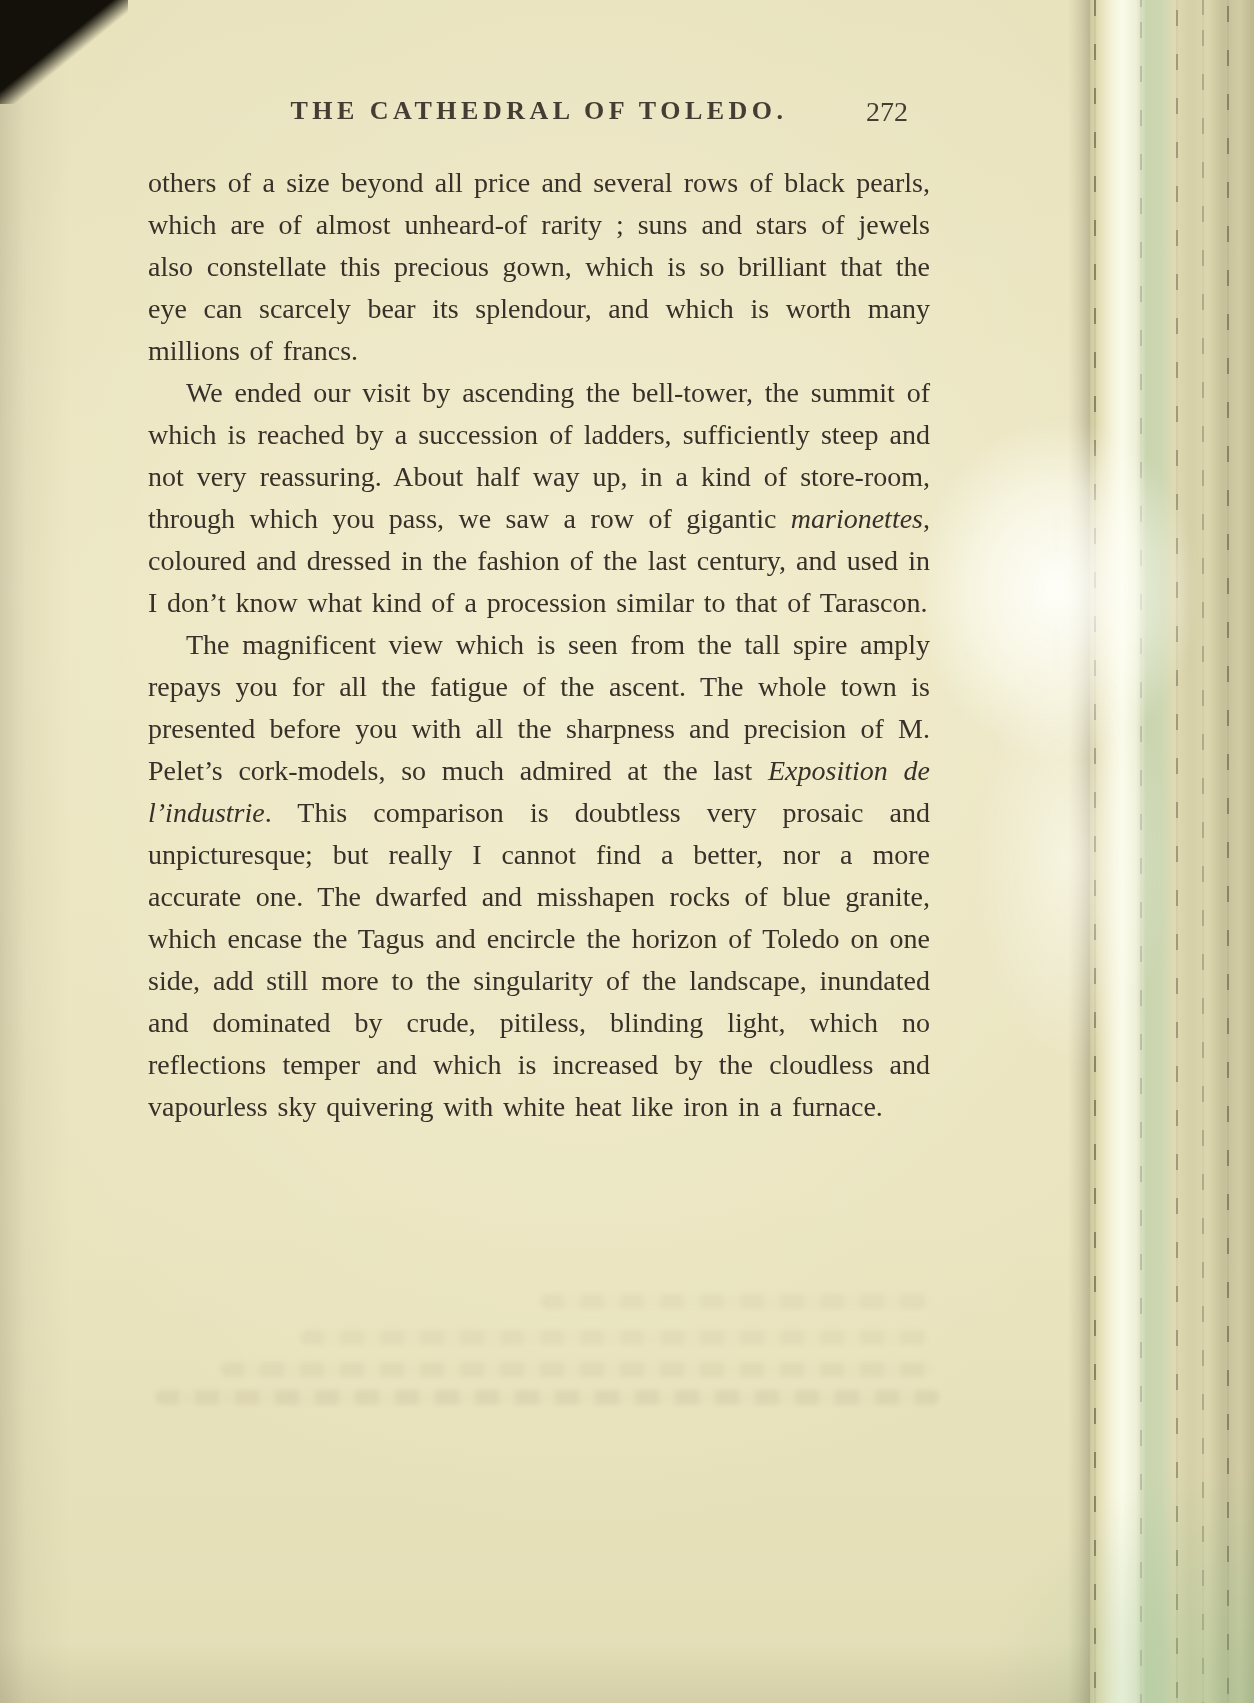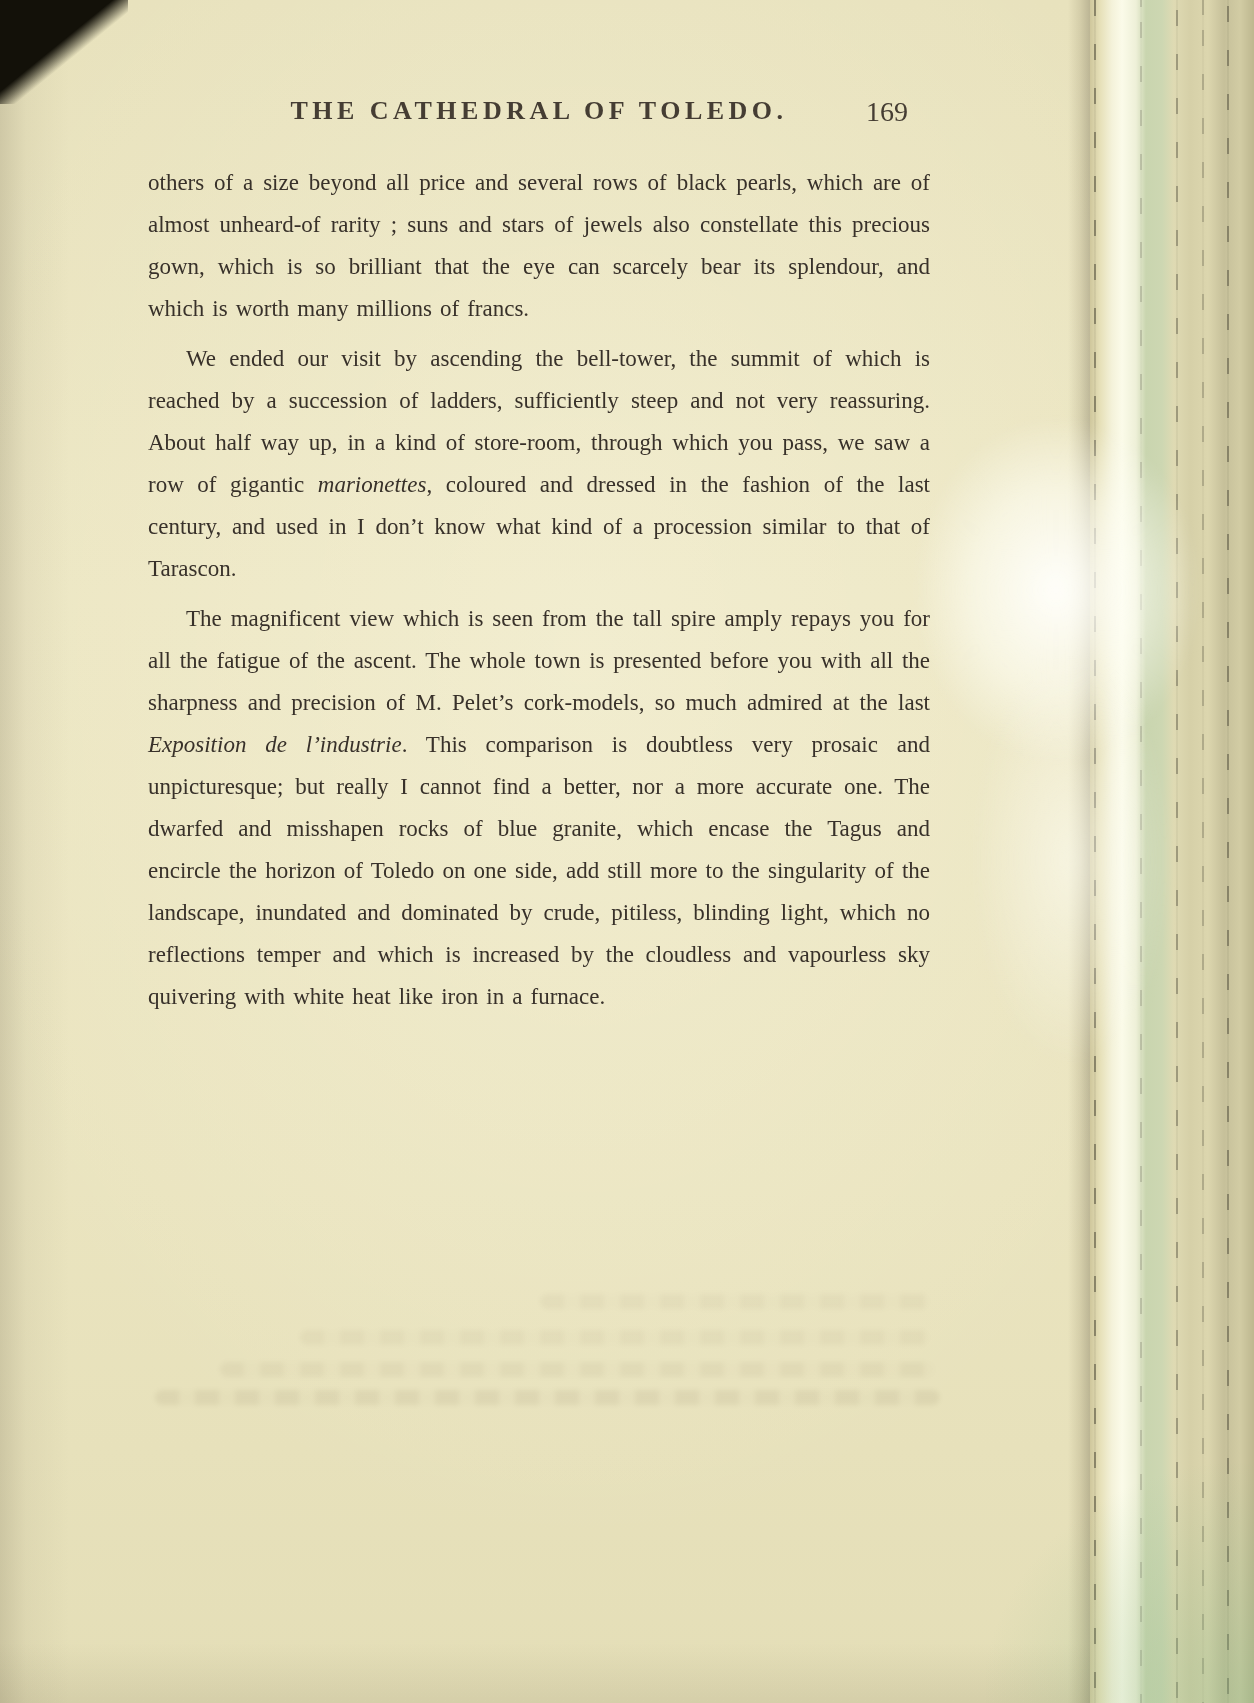--- a/index.html
+++ b/index.html
@@ -132,26 +132,26 @@
   }
   .folio {
     position: absolute;
     right: 22px;
     top: 0;
     font-size: 28px;
     color: #453d33;
   }
   .para {
     margin: 0;
-    font-size: 23px;
+    font-size: 28px;
     line-height: 42px;
     text-align: justify;
     word-spacing: 0.10em;
   }
-  .para.indent { text-indent: 38px; margin-top: 8px; }
+  .para.indent { text-indent: 38px; }
   .ital { font-style: italic; }
   .footnote {
     margin: 48px 0 0 0;
     padding-left: 40px;
     font-size: 27px;
     line-height: 36px;
   }
   
   .smudge {
     position: absolute;
@@ -183,21 +183,21 @@
 
   <div class="glare-a"></div>
   <div class="glare-b"></div>
   <div class="bottom-tint"></div>
   <div class="corner-wedge"></div>
 
   <div class="text-block">
 
     <div class="running-head">
       <span class="head-title">THE CATHEDRAL OF TOLEDO.</span>
-      <span class="folio">169</span>
+      <span class="folio">272</span>
     </div>
 
     <p class="para"><span>others of a size beyond all price and several rows of black pearls, which are of almost unheard-of rarity ; suns and stars of jewels also constellate this precious gown, which is so brilliant that the eye can scarcely bear its splendour, and which is worth many millions of francs.</span></p>
 
     <p class="para indent"><span>We ended our visit by ascending the bell-tower, the summit of which is reached by a succession of ladders, sufficiently steep and not very reassuring.  About half way up, in a kind of store-room, through which you pass, we saw a row of gigantic </span><em class="ital">marionettes</em><span>, coloured and dressed in the fashion of the last century, and used in I don’t know what kind of a procession similar to that of Tarascon.</span></p>
 
     <p class="para indent"><span>The magnificent view which is seen from the tall spire amply repays you for all the fatigue of the ascent. The whole town is presented before you with all the sharpness and precision of M. Pelet’s cork-models, so much admired at the last </span><em class="ital">Exposition de l’industrie</em><span>.  This comparison is doubtless very prosaic and unpicturesque; but really I cannot find a better, nor a more accurate one. The dwarfed and misshapen rocks of blue granite, which encase the Tagus and encircle the horizon of Toledo on one side, add still more to the singularity of the landscape, inundated and dominated by crude, pitiless, blinding light, which no reflections temper and which is increased by the cloudless and vapourless sky quivering with white heat like iron in a furnace.</span></p>
 
 
   </div>

